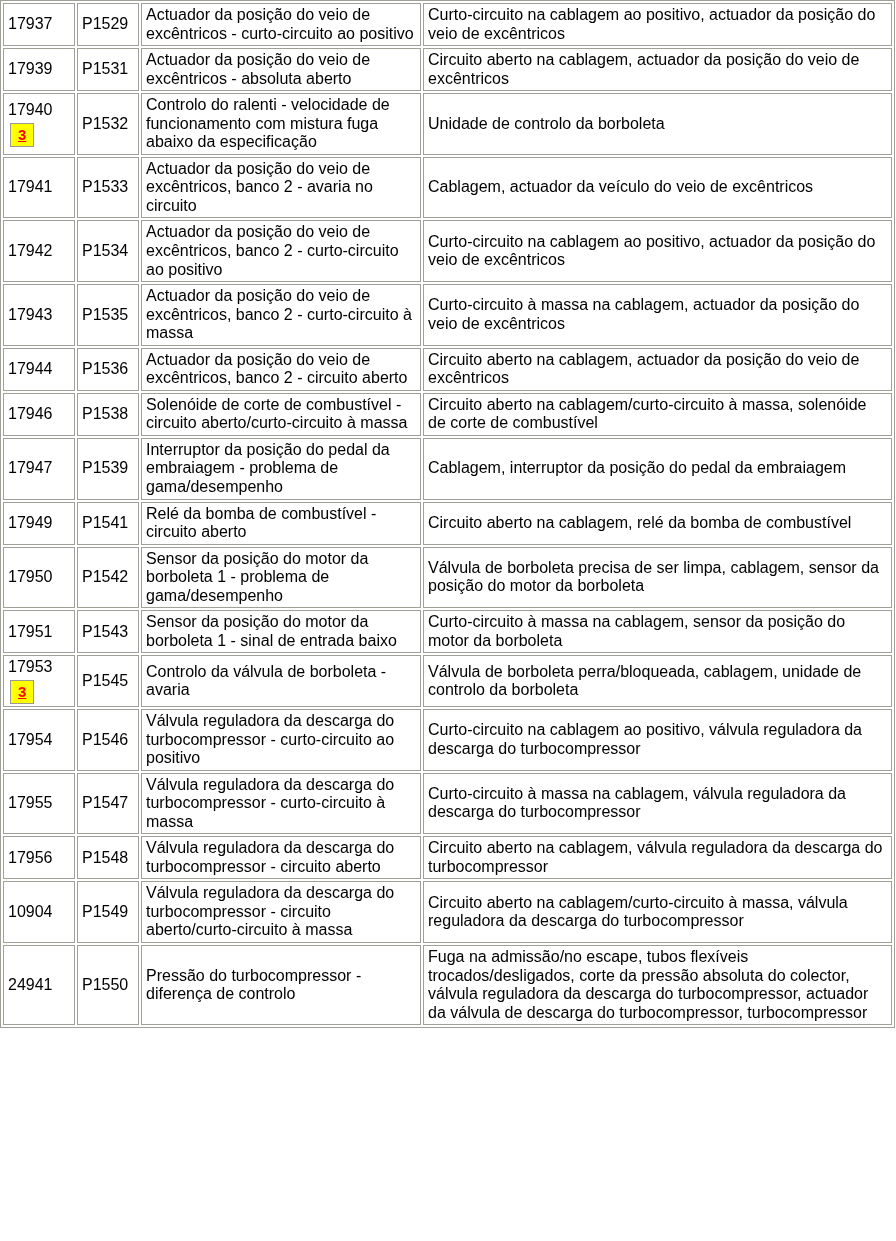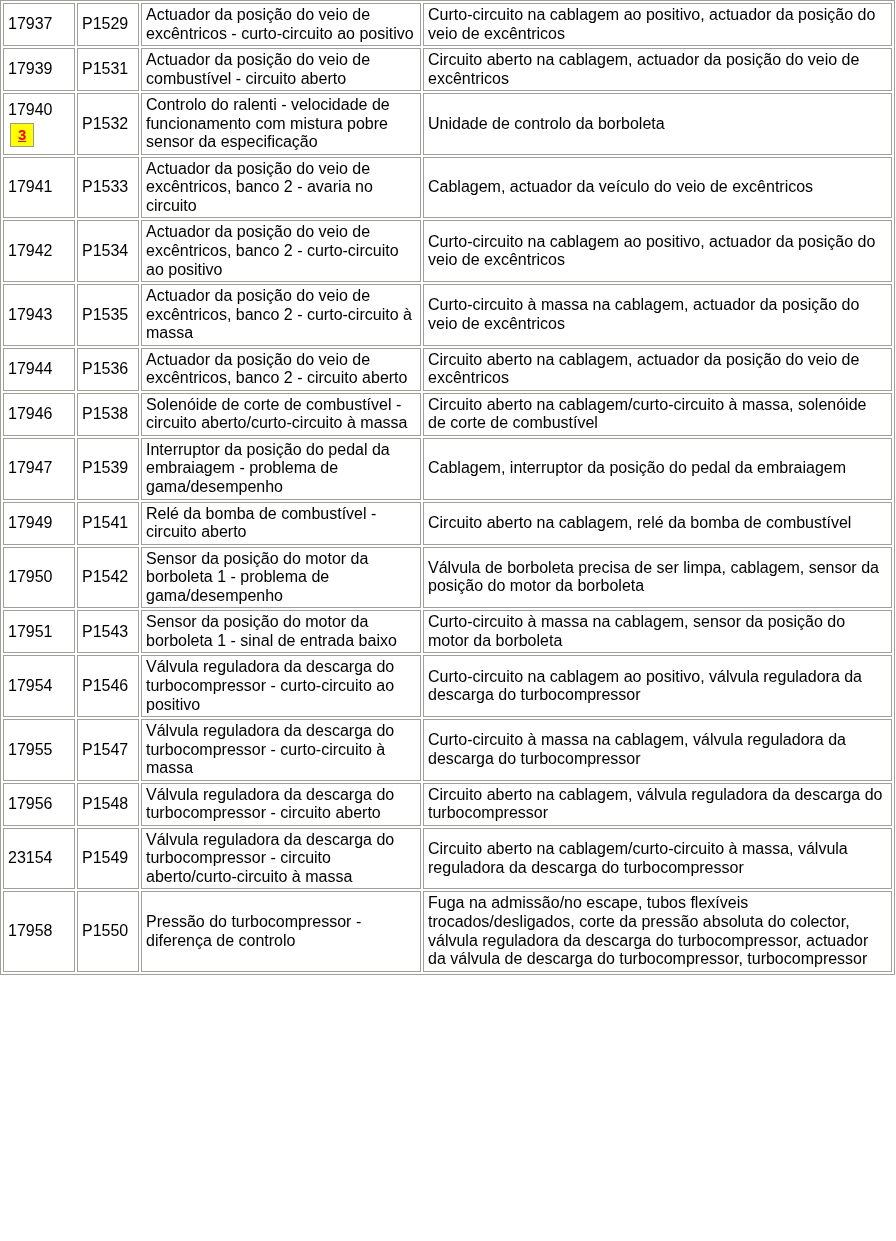--- a/index.html
+++ b/index.html
@@ -67,30 +67,30 @@
     <td class="col-pcode">P1529</td>
     <td class="col-desc">Actuador da posição do veio de excêntricos - curto-circuito ao positivo</td>
     <td class="col-cause">Curto-circuito na cablagem ao positivo, actuador da posição do veio de excêntricos</td>
   </tr>
         <tr>
     <td class="col-code">
       <span class="code-stack">17939</span>
 
     </td>
     <td class="col-pcode">P1531</td>
-    <td class="col-desc">Actuador da posição do veio de combustível - circuito aberto</td>
+    <td class="col-desc">Actuador da posição do veio de excêntricos - absoluta aberto</td>
     <td class="col-cause">Circuito aberto na cablagem, actuador da posição do veio de excêntricos</td>
   </tr>
         <tr>
     <td class="col-code">
       <span class="code-stack">17940</span>
       <a href="#" class="note-badge">3</a>
     </td>
     <td class="col-pcode">P1532</td>
-    <td class="col-desc">Controlo do ralenti - velocidade de funcionamento com mistura pobre sensor da especificação</td>
+    <td class="col-desc">Controlo do ralenti - velocidade de funcionamento com mistura fuga abaixo da especificação</td>
     <td class="col-cause">Unidade de controlo da borboleta</td>
   </tr>
         <tr>
     <td class="col-code">
       <span class="code-stack">17941</span>
 
     </td>
     <td class="col-pcode">P1533</td>
     <td class="col-desc">Actuador da posição do veio de excêntricos, banco 2 - avaria no circuito</td>
     <td class="col-cause">Cablagem, actuador da veículo do veio de excêntricos</td>
@@ -162,20 +162,29 @@
     <td class="col-code">
       <span class="code-stack">17951</span>
 
     </td>
     <td class="col-pcode">P1543</td>
     <td class="col-desc">Sensor da posição do motor da borboleta 1 - sinal de entrada baixo</td>
     <td class="col-cause">Curto-circuito à massa na cablagem, sensor da posição do motor da borboleta</td>
   </tr>
         <tr>
     <td class="col-code">
+      <span class="code-stack">17953</span>
+      <a href="#" class="note-badge">3</a>
+    </td>
+    <td class="col-pcode">P1545</td>
+    <td class="col-desc">Controlo da válvula de borboleta - avaria</td>
+    <td class="col-cause">Válvula de borboleta perra/bloqueada, cablagem, unidade de controlo da borboleta</td>
+  </tr>
+        <tr>
+    <td class="col-code">
       <span class="code-stack">17954</span>
 
     </td>
     <td class="col-pcode">P1546</td>
     <td class="col-desc">Válvula reguladora da descarga do turbocompressor - curto-circuito ao positivo</td>
     <td class="col-cause">Curto-circuito na cablagem ao positivo, válvula reguladora da descarga do turbocompressor</td>
   </tr>
         <tr>
     <td class="col-code">
       <span class="code-stack">17955</span>
@@ -189,30 +198,30 @@
     <td class="col-code">
       <span class="code-stack">17956</span>
 
     </td>
     <td class="col-pcode">P1548</td>
     <td class="col-desc">Válvula reguladora da descarga do turbocompressor - circuito aberto</td>
     <td class="col-cause">Circuito aberto na cablagem, válvula reguladora da descarga do turbocompressor</td>
   </tr>
         <tr>
     <td class="col-code">
-      <span class="code-stack">23154</span>
+      <span class="code-stack">10904</span>
 
     </td>
     <td class="col-pcode">P1549</td>
     <td class="col-desc">Válvula reguladora da descarga do turbocompressor - circuito aberto/curto-circuito à massa</td>
     <td class="col-cause">Circuito aberto na cablagem/curto-circuito à massa, válvula reguladora da descarga do turbocompressor</td>
   </tr>
         <tr>
     <td class="col-code">
-      <span class="code-stack">17958</span>
+      <span class="code-stack">24941</span>
 
     </td>
     <td class="col-pcode">P1550</td>
     <td class="col-desc">Pressão do turbocompressor - diferença de controlo</td>
     <td class="col-cause">Fuga na admissão/no escape, tubos flexíveis trocados/desligados, corte da pressão absoluta do colector, válvula reguladora da descarga do turbocompressor, actuador da válvula de descarga do turbocompressor, turbocompressor</td>
   </tr>
       </tbody>
   </table>
 </div>
 

